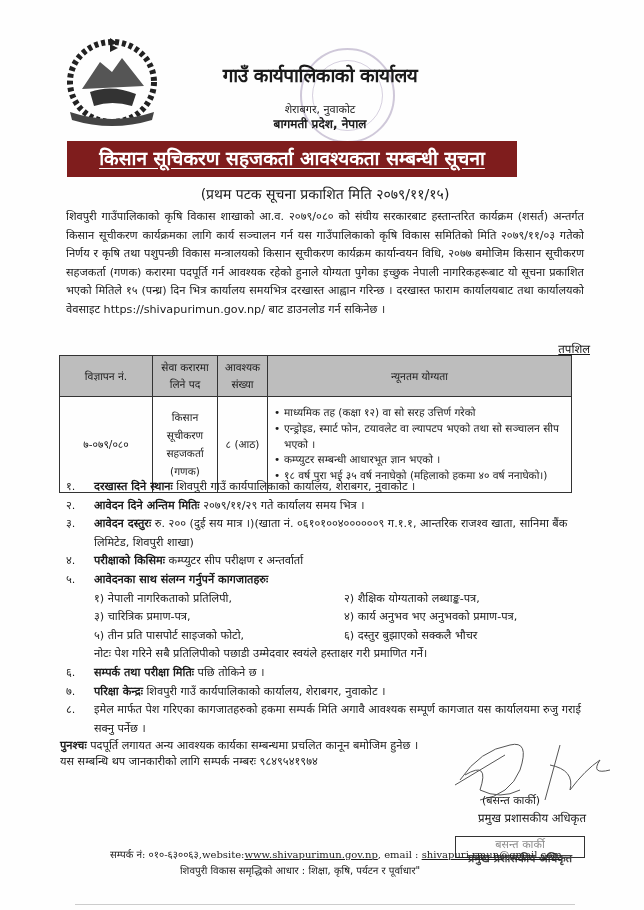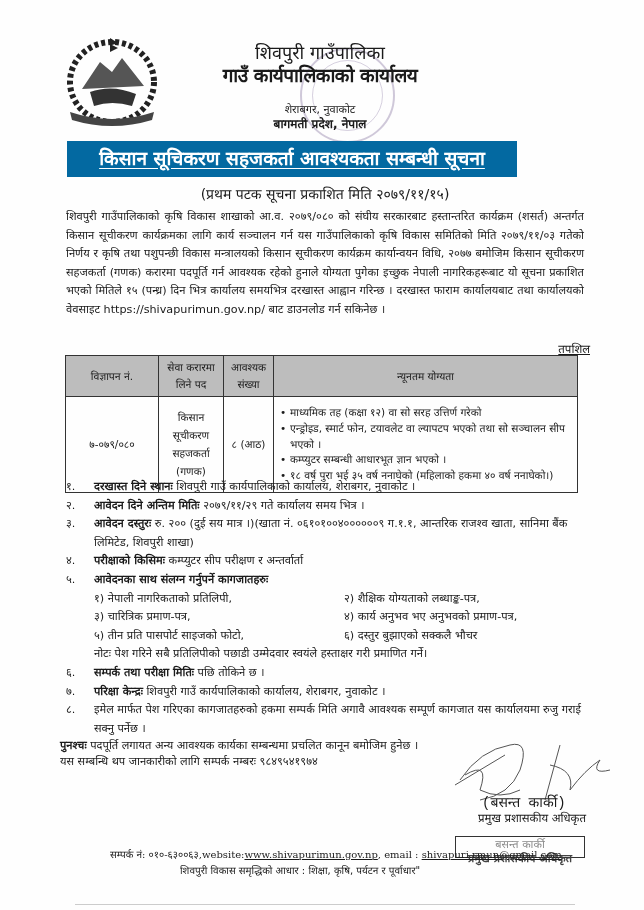--- a/index.html
+++ b/index.html
@@ -11,30 +11,30 @@
     .emblem { position: absolute; left: 60px; top: 34px; width: 104px; height: 100px; }
     .hdr { position: absolute; left: 150px; width: 340px; text-align: center; }
     .hdr-l1 { top: 40px; font-size: 18px; }
     .hdr-l2 { top: 62px; font-size: 19px; font-weight: bold; letter-spacing: -0.5px; }
     .hdr-l3 { top: 101px; font-size: 11px; }
     .hdr-l4 { top: 115px; font-size: 12px; font-weight: bold; }
     .stamp-top { position: absolute; left: 300px; top: 48px; width: 95px; height: 95px; border-radius: 50%; border: 2px solid rgba(120,100,150,0.35); }
     .stamp-top-inner { position: absolute; left: 312px; top: 60px; width: 71px; height: 71px; border-radius: 50%; border: 1px solid rgba(120,100,150,0.3); }
 
     
-    .banner { position: absolute; left: 67px; top: 141px; width: 450px; height: 36px; background: #0369a1; color: #fff; text-align: center; font-size: 19px; font-weight: bold; line-height: 34px; }
+    .banner { position: absolute; left: 67px; top: 141px; width: 450px; height: 36px; background: #7f1d1d; color: #fff; text-align: center; font-size: 19px; font-weight: bold; line-height: 34px; }
     .banner span { text-decoration: underline; text-underline-offset: 3px; }
     .subtitle { position: absolute; left: 60px; top: 184px; width: 530px; text-align: center; font-size: 14px; }
 
     
     .para { position: absolute; left: 66px; top: 208px; width: 518px; font-size: 11.2px; line-height: 18.6px; text-align: justify; }
 
     
     .tbl-caption { position: absolute; left: 60px; top: 341px; width: 530px; text-align: right; font-size: 11.5px; text-decoration: underline; }
-    table { position: absolute; left: 65px; top: 355px; width: 513px; border-collapse: collapse; font-size: 10.5px; }
+    table { position: absolute; left: 59px; top: 355px; width: 513px; border-collapse: collapse; font-size: 10.5px; }
     th, td { border: 1px solid #333; }
     th { background: #bdbdbd; font-weight: normal; height: 41px; text-align: center; line-height: 17px; }
     td { height: 81px; text-align: center; vertical-align: middle; line-height: 18px; }
     td.qual { text-align: left; padding: 8px 6px; vertical-align: top; }
     .qual ul { list-style: none; }
     .qual li { position: relative; padding-left: 10px; line-height: 15.8px; }
     .qual li::before { content: "•"; position: absolute; left: 0; }
 
     
     .list { position: absolute; left: 66px; top: 478px; width: 520px; font-size: 11.2px; }
@@ -42,21 +42,21 @@
     .item .num { position: absolute; left: 0; top: 0; }
     .item b { font-weight: bold; }
     .docs { display: grid; grid-template-columns: 250px 250px; padding-left: 28px; line-height: 18.6px; }
     .note { padding-left: 28px; line-height: 18.6px; }
 
     .postscript { position: absolute; left: 60px; top: 738px; width: 400px; font-size: 11.2px; line-height: 16px; }
     .postscript b { font-weight: bold; }
 
     
     .sig { position: absolute; left: 450px; top: 740px; width: 180px; height: 70px; }
-    .sig-name { position: absolute; left: 482px; top: 792px; font-size: 14px; font-family: Liberation Mono, monospace; }
+    .sig-name { position: absolute; left: 482px; top: 792px; font-size: 11px; }
     .sig-title { position: absolute; left: 478px; top: 810px; font-size: 11.5px; }
 
     
     .footer-l1 { position: absolute; left: 110px; top: 847px; width: 480px; font-size: 10px; }
     .footer-l1 a { color: #1a1a1a; text-decoration: underline; font-family: "DejaVu Serif", serif; }
     .footer-l1 .mono { font-family: "DejaVu Serif", serif; }
     .footer-l2 { position: absolute; left: 180px; top: 863px; font-size: 10px; }
     .stamp-rect { position: absolute; left: 455px; top: 836px; width: 130px; height: 22px; border: 1.5px solid #333; text-align: center; font-size: 11px; line-height: 14px; padding-top: 1px; }
     .stamp-rect .s1 { color: #8a8a8a; }
     .stamp-rect .s2 { color: #444; font-weight: bold; }
@@ -71,21 +71,20 @@
     <ellipse cx="52" cy="48" rx="42" ry="40" fill="none" stroke="#222" stroke-width="6" stroke-dasharray="4 3"></ellipse>
     <path d="M22 55 L40 28 L52 38 L62 24 L84 52 Z" fill="#555"></path>
     <path d="M30 58 Q52 50 76 60 L72 72 Q52 66 34 72 Z" fill="#333"></path>
     <polygon points="50,4 50,18 58,14 52,11 58,9" fill="#222"></polygon>
     <path d="M10 78 Q52 92 94 78 L92 86 Q52 98 12 86 Z" fill="#444"></path>
   </svg>
 
   <div class="stamp-top"></div>
   <div class="stamp-top-inner"></div>
 
-  <div class="hdr hdr-l1">शिवपुरी गाउँपालिका</div>
   <div class="hdr hdr-l2">गाउँ कार्यपालिकाको कार्यालय</div>
   <div class="hdr hdr-l3">शेराबगर, नुवाकोट</div>
   <div class="hdr hdr-l4">बागमती प्रदेश, नेपाल</div>
 
   <div class="banner">
     <span>किसान सूचिकरण सहजकर्ता आवश्यकता सम्बन्धी सूचना</span>
   </div>
   <div class="subtitle">(प्रथम पटक सूचना प्रकाशित मिति २०७९/११/१५)</div>
 
   <div class="para">शिवपुरी गाउँपालिकाको कृषि विकास शाखाको आ.व. २०७९/०८० को संघीय सरकारबाट हस्तान्तरित कार्यक्रम (शसर्त) अन्तर्गत किसान सूचीकरण कार्यक्रमका लागि कार्य सञ्चालन गर्न यस गाउँपालिकाको कृषि विकास समितिको मिति २०७९/११/०३ गतेको निर्णय र कृषि तथा पशुपन्छी विकास मन्त्रालयको किसान सूचीकरण कार्यक्रम कार्यान्वयन विधि, २०७७ बमोजिम किसान सूचीकरण सहजकर्ता (गणक) करारमा पदपूर्ति गर्न आवश्यक रहेको हुनाले योग्यता पुगेका इच्छुक नेपाली नागरिकहरूबाट यो सूचना प्रकाशित भएको मितिले १५ (पन्ध्र) दिन भित्र कार्यालय समयभित्र दरखास्त आह्वान गरिन्छ । दरखास्त फाराम कार्यालयबाट तथा कार्यालयको वेवसाइट https://shivapurimun.gov.np/ बाट डाउनलोड गर्न सकिनेछ ।</div>

